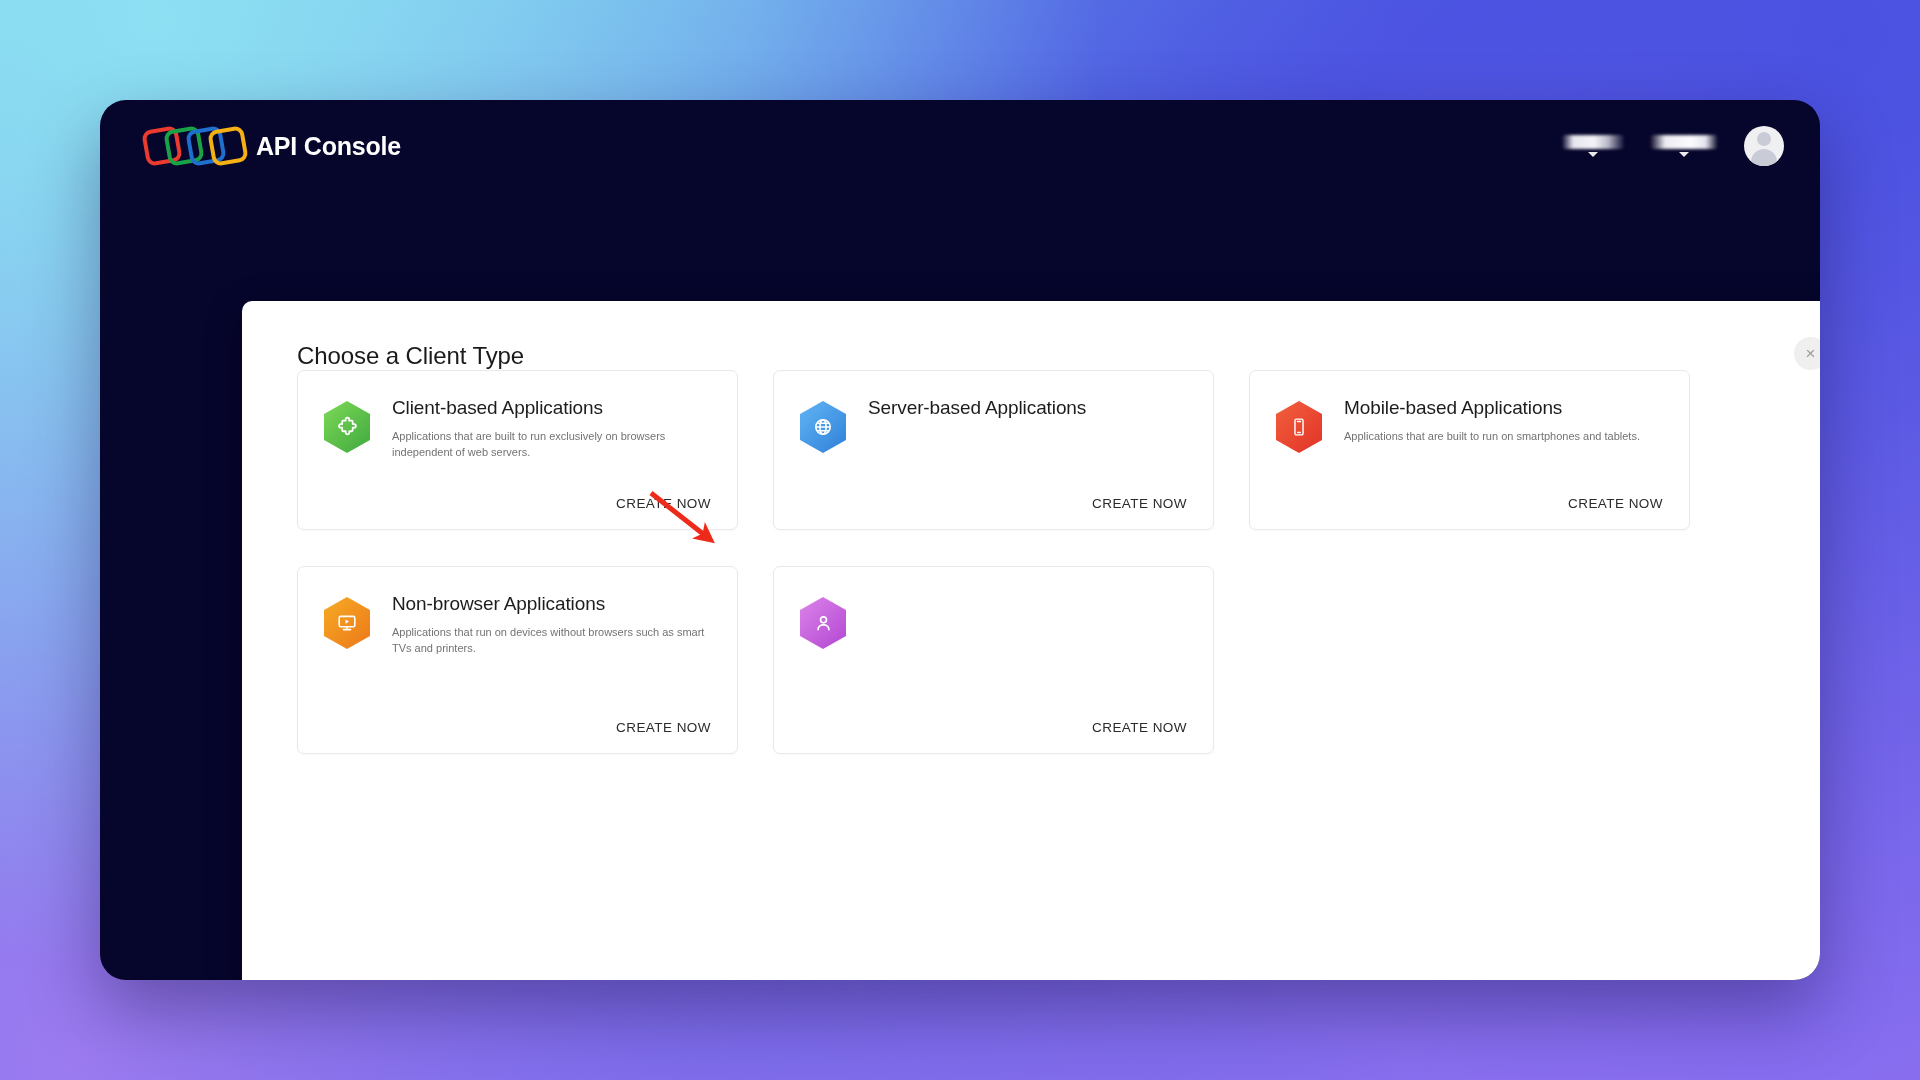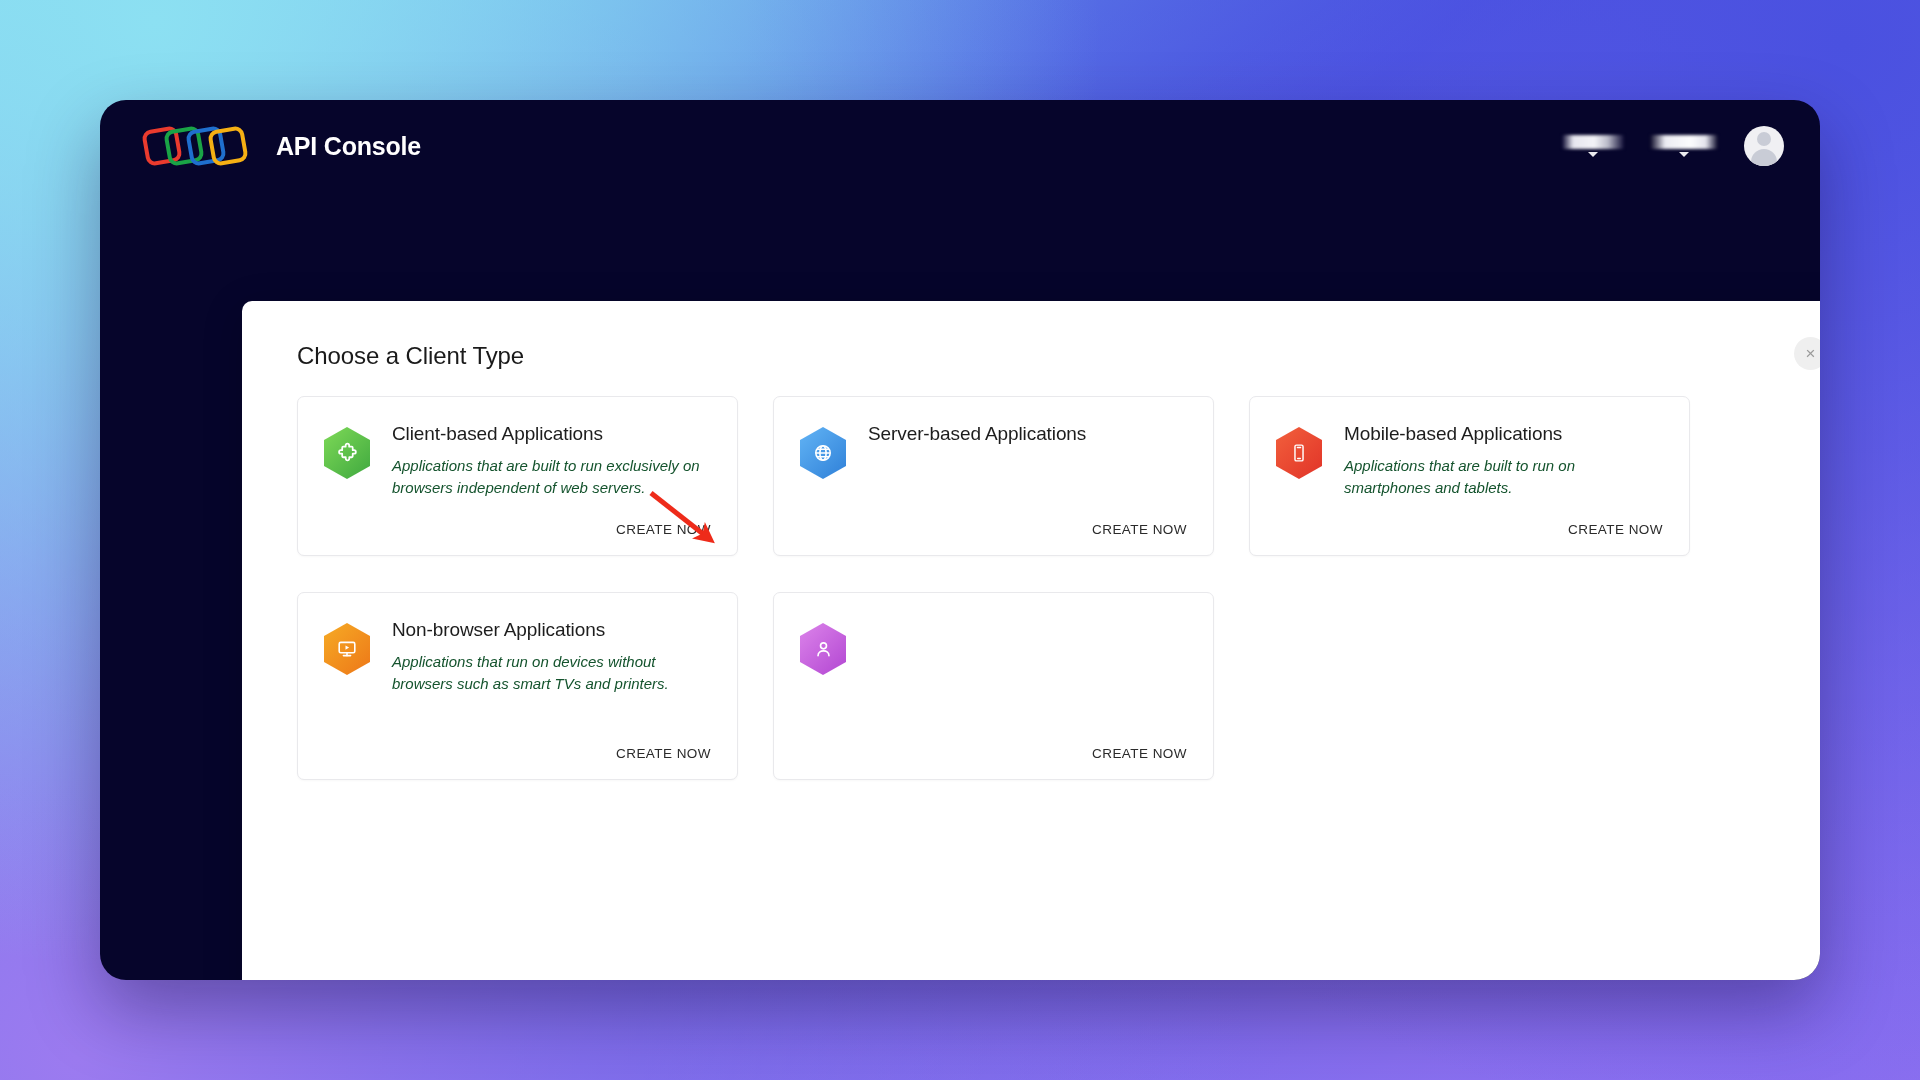--- a/index.html
+++ b/index.html
@@ -29,21 +29,21 @@
     overflow: hidden;
   }
 
   
   #app-header {
     position: absolute;
     left: 0; top: 0; right: 0; height: 92px;
     display: flex; align-items: center;
     padding: 0 36px 0 44px;
   }
-  .brand { display: flex; align-items: center; gap: 28px; }
+  .brand { display: flex; align-items: center; gap: 8px; }
   .logo-mark { position: relative; width: 104px; height: 46px; }
   .logo-mark i {
     position: absolute; display: block;
     width: 36px; height: 36px;
     border: 4px solid currentColor;
     border-radius: 9px;
     top: 5px;
   }
   .logo-mark i.sq1 { left: 0;  color: #ea3b2e; transform: rotate(-10deg); }
   .logo-mark i.sq2 { left: 22px; color: #1aa346; transform: rotate(-10deg); }
@@ -113,21 +113,20 @@
     position: absolute; right: 52px; top: 36px;
     width: 33px; height: 33px; border-radius: 50%;
     background: #efefef; border: none; cursor: pointer;
     display: flex; align-items: center; justify-content: center;
     color: #9a9a9a; font-size: 17px; line-height: 1;
     font-family: "Liberation Sans", sans-serif;
   }
 
   
   #card-grid {
-    margin-top: 26px;
     display: grid;
     grid-template-columns: repeat(3, 441px);
     gap: 36px 35px;
     width: 1353px;
   }
   .card {
     background: #fff;
     border: 1px solid #e9e9ec;
     border-radius: 7px;
     padding: 26px 26px 18px 26px;
@@ -145,23 +144,22 @@
     display: flex; align-items: center; justify-content: center;
   }
   .hex svg { display: block; }
   .card-body { flex: 1 1 auto; min-width: 0; }
   .card-title {
     font-size: 19px; color: #1d1d1d; font-weight: normal;
     line-height: 1.2; letter-spacing: -0.1px;
     margin-bottom: 9px;
   }
   .card-desc {
-    font-size: 15px; color: #14532d; line-height: 1.45;
+    font-size: 11px; color: #737373; line-height: 1.45;
     max-width: 320px;
-    font-style: italic;
   }
   .create-now {
     position: absolute; right: 26px; bottom: 18px;
     font-size: 13.5px; letter-spacing: .45px;
     color: #2b2b2b; text-transform: uppercase;
     cursor: pointer; background: none; border: none;
     font-family: "Liberation Sans", sans-serif;
   }
 
   

